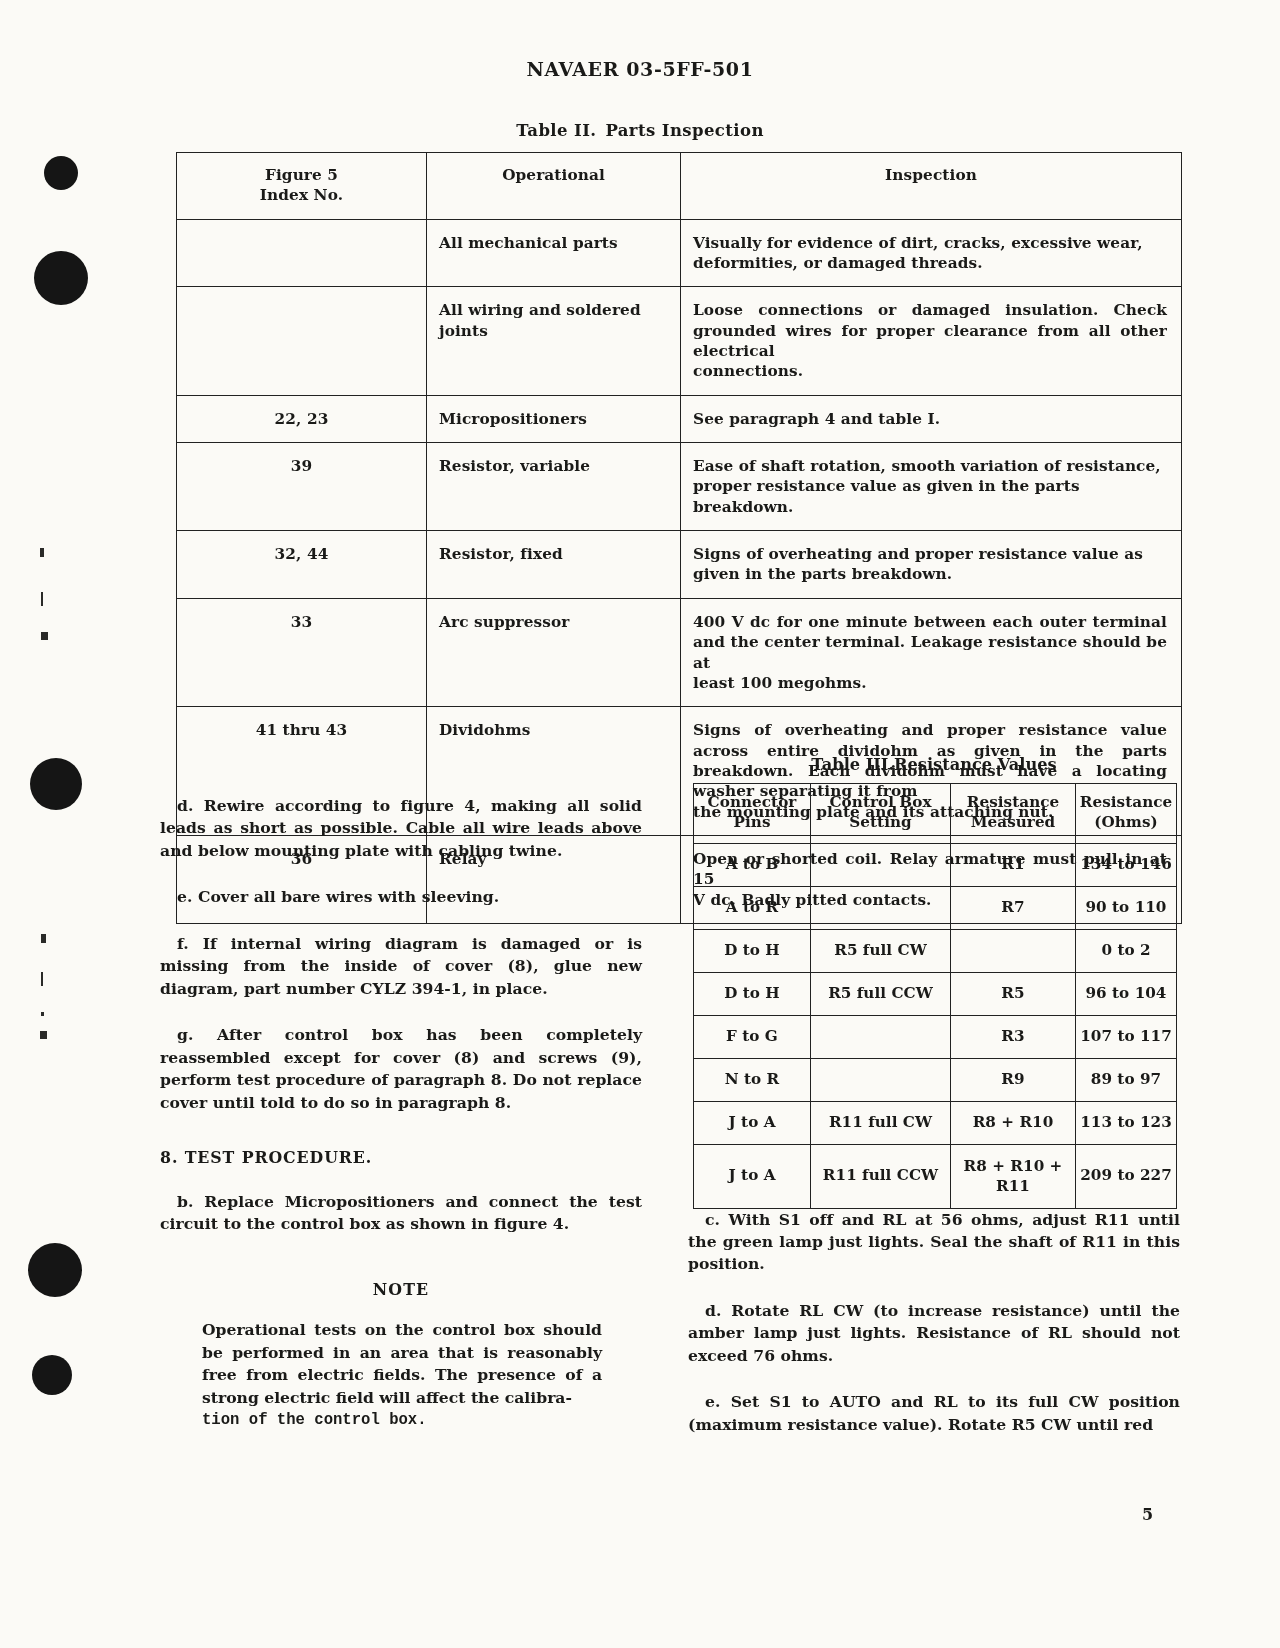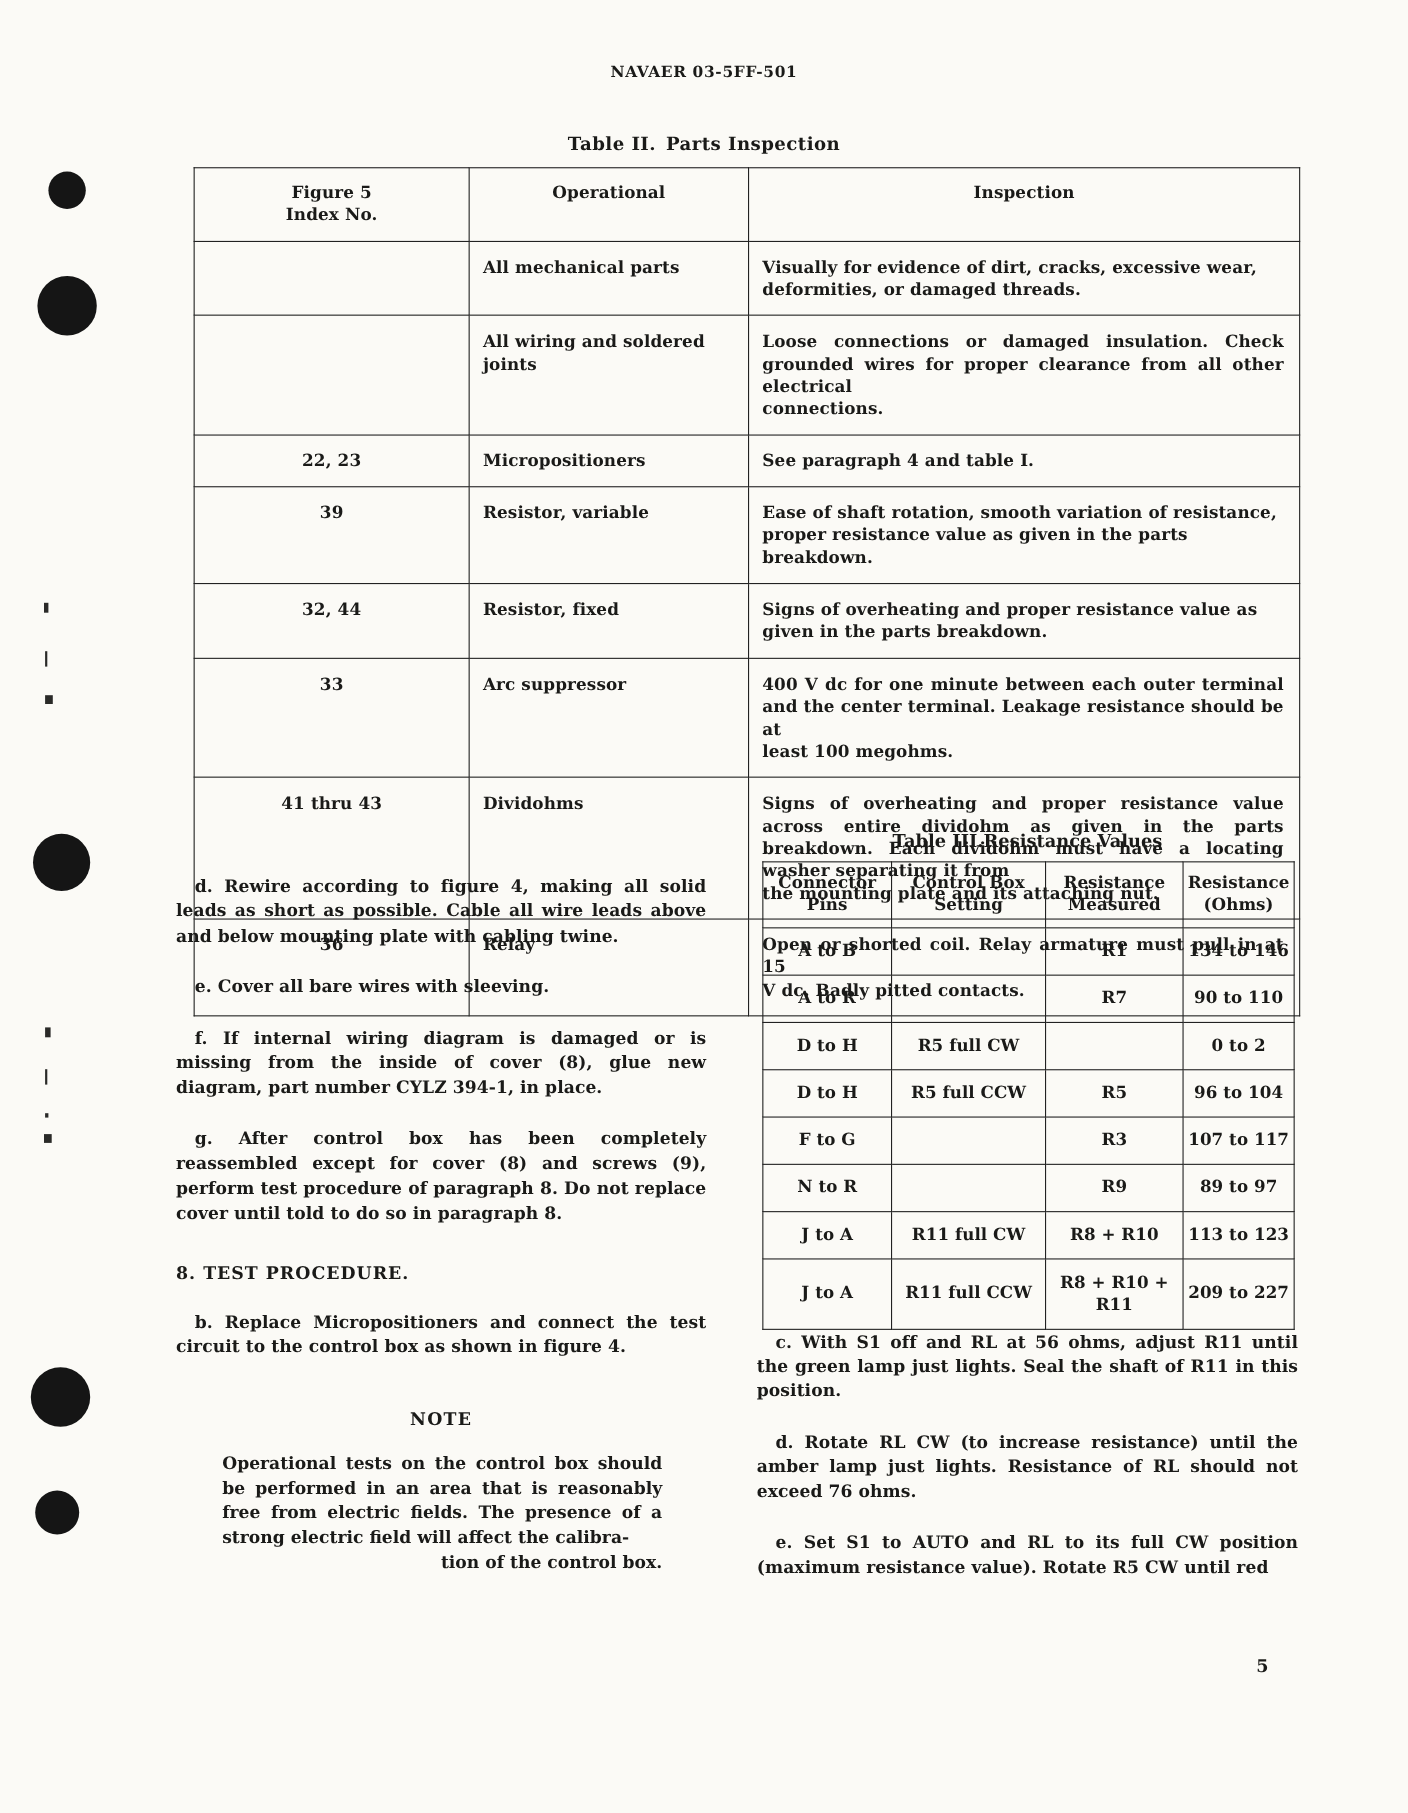--- a/index.html
+++ b/index.html
@@ -29,21 +29,21 @@
     position: absolute;
     background: #2a2a28;
   }
   
   .doc-header {
     position: absolute;
     top: 58px;
     left: 0;
     width: 1280px;
     text-align: center;
-    font-size: 14px;
+    font-size: 19px;
     font-weight: bold;
     letter-spacing: 0.6px;
   }
   .table-caption {
     position: absolute;
     width: 1280px;
     text-align: center;
     font-size: 16.5px;
     font-weight: bold;
     letter-spacing: 0.4px;
@@ -135,21 +135,21 @@
   }
   .note-body {
     margin: 0 0 0 42px;
     width: 400px;
     font-size: 15.6px;
     font-weight: bold;
     line-height: 1.45;
     text-align: justify;
     text-justify: inter-word;
   }
-  .note-body .lastline { display: block; text-align: right; }
+  .note-body .lastline { display: block; text-align: left; font-family: Liberation Mono, monospace; }
 
   
   #caption-3 {
     position: static;
     width: 492px;
     text-align: center;
     margin: 0 0 9px 0;
     font-size: 16.2px;
     font-weight: bold;
   }

